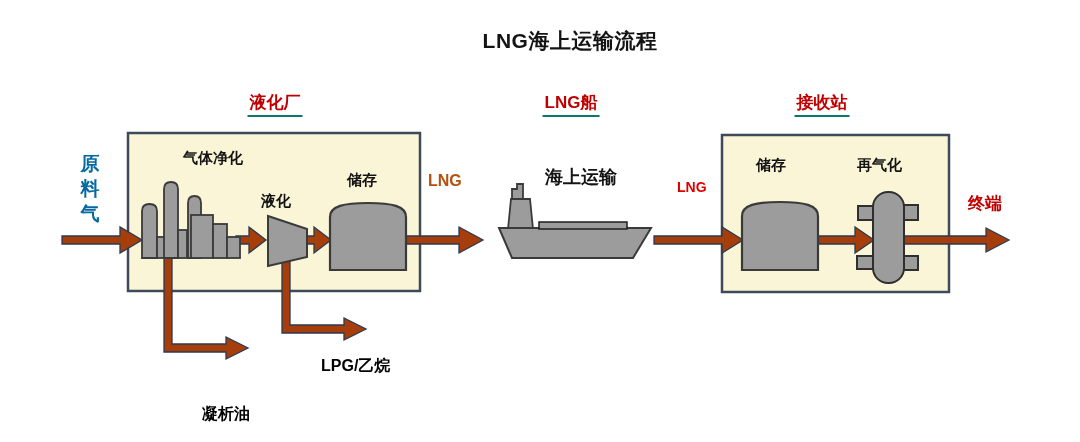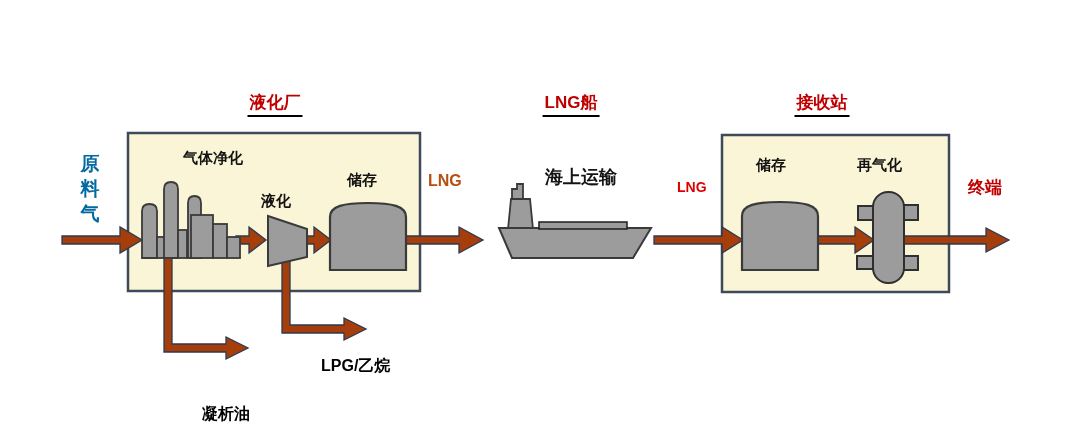--- a/index.html
+++ b/index.html
@@ -3,28 +3,28 @@
 <meta charset="utf-8">
 <style>
   html,body{margin:0;padding:0;background:#fff;}
   #stage{
     position:relative;width:1080px;height:442px;background:#ffffff;
     font-family:"Liberation Sans","DejaVu Sans",sans-serif;overflow:hidden;
   }
   #diagram-svg{position:absolute;left:0;top:0;width:1080px;height:442px;z-index:1;}
   .lbl{position:absolute;z-index:2;font-weight:bold;white-space:nowrap;color:#141414;}
   .title{font-size:21px;letter-spacing:0.5px;transform:translateX(-50%);}
-  .hdr{font-size:17px;color:#C00000;border-bottom:2px solid #000000;padding:0 2px 1px 2px;transform:translateX(-50%);}
+  .hdr{font-size:17px;color:#C00000;border-bottom:2px solid #0f766e;padding:0 2px 1px 2px;transform:translateX(-50%);}
   .red{color:#0369a1;}
   .vert{width:22px;word-break:break-all;white-space:normal;line-height:25px;font-size:19px;text-align:center;}
   .blk-sm{font-size:15px;}
   .sea{font-size:18px;}
   .lng-left{font-size:16px;color:#B5500F;}
   .lng-right{font-size:14px;color:#DD0000;}
-  .terminal{font-size:17px;color:#C00000;}
+  .terminal{font-size:17px;color:#C00000;margin-top:16px;}
   .byprod{font-size:16px;color:#000000;}
 </style>
 </head>
 <body>
 
 <div id="stage">
 
   <svg id="diagram-svg" viewBox="0 0 1080 442">
 
     <g>
@@ -97,20 +97,21 @@
       <g fill="#9C9C9C" stroke="#2F2F2F" stroke-width="2">
         <rect x="858" y="206" width="16" height="14"></rect>
         <rect x="902" y="205" width="16" height="15"></rect>
         <rect x="857" y="256" width="16" height="13"></rect>
         <rect x="902" y="256" width="16" height="14"></rect>
         <rect x="873" y="192" width="31" height="91" rx="15" ry="15"></rect>
       </g>
     </g>
   </svg>
 
+  <div class="lbl title" style="left:570px;top:27px;">LNG海上运输流程</div>
 
   <div class="lbl hdr" style="left:275px;top:91px;">液化厂</div>
   <div class="lbl hdr" style="left:571px;top:91px;">LNG船</div>
   <div class="lbl hdr" style="left:822px;top:91px;">接收站</div>
 
   <div class="lbl vert red" style="left:79px;top:151px;">原料气</div>
 
   <div class="lbl blk-sm" style="left:167px;top:149px;margin-left:16px;">气体净化</div>
   <div class="lbl blk-sm" style="left:261px;top:192px;">液化</div>
   <div class="lbl blk-sm" style="left:347px;top:171px;">储存</div>

